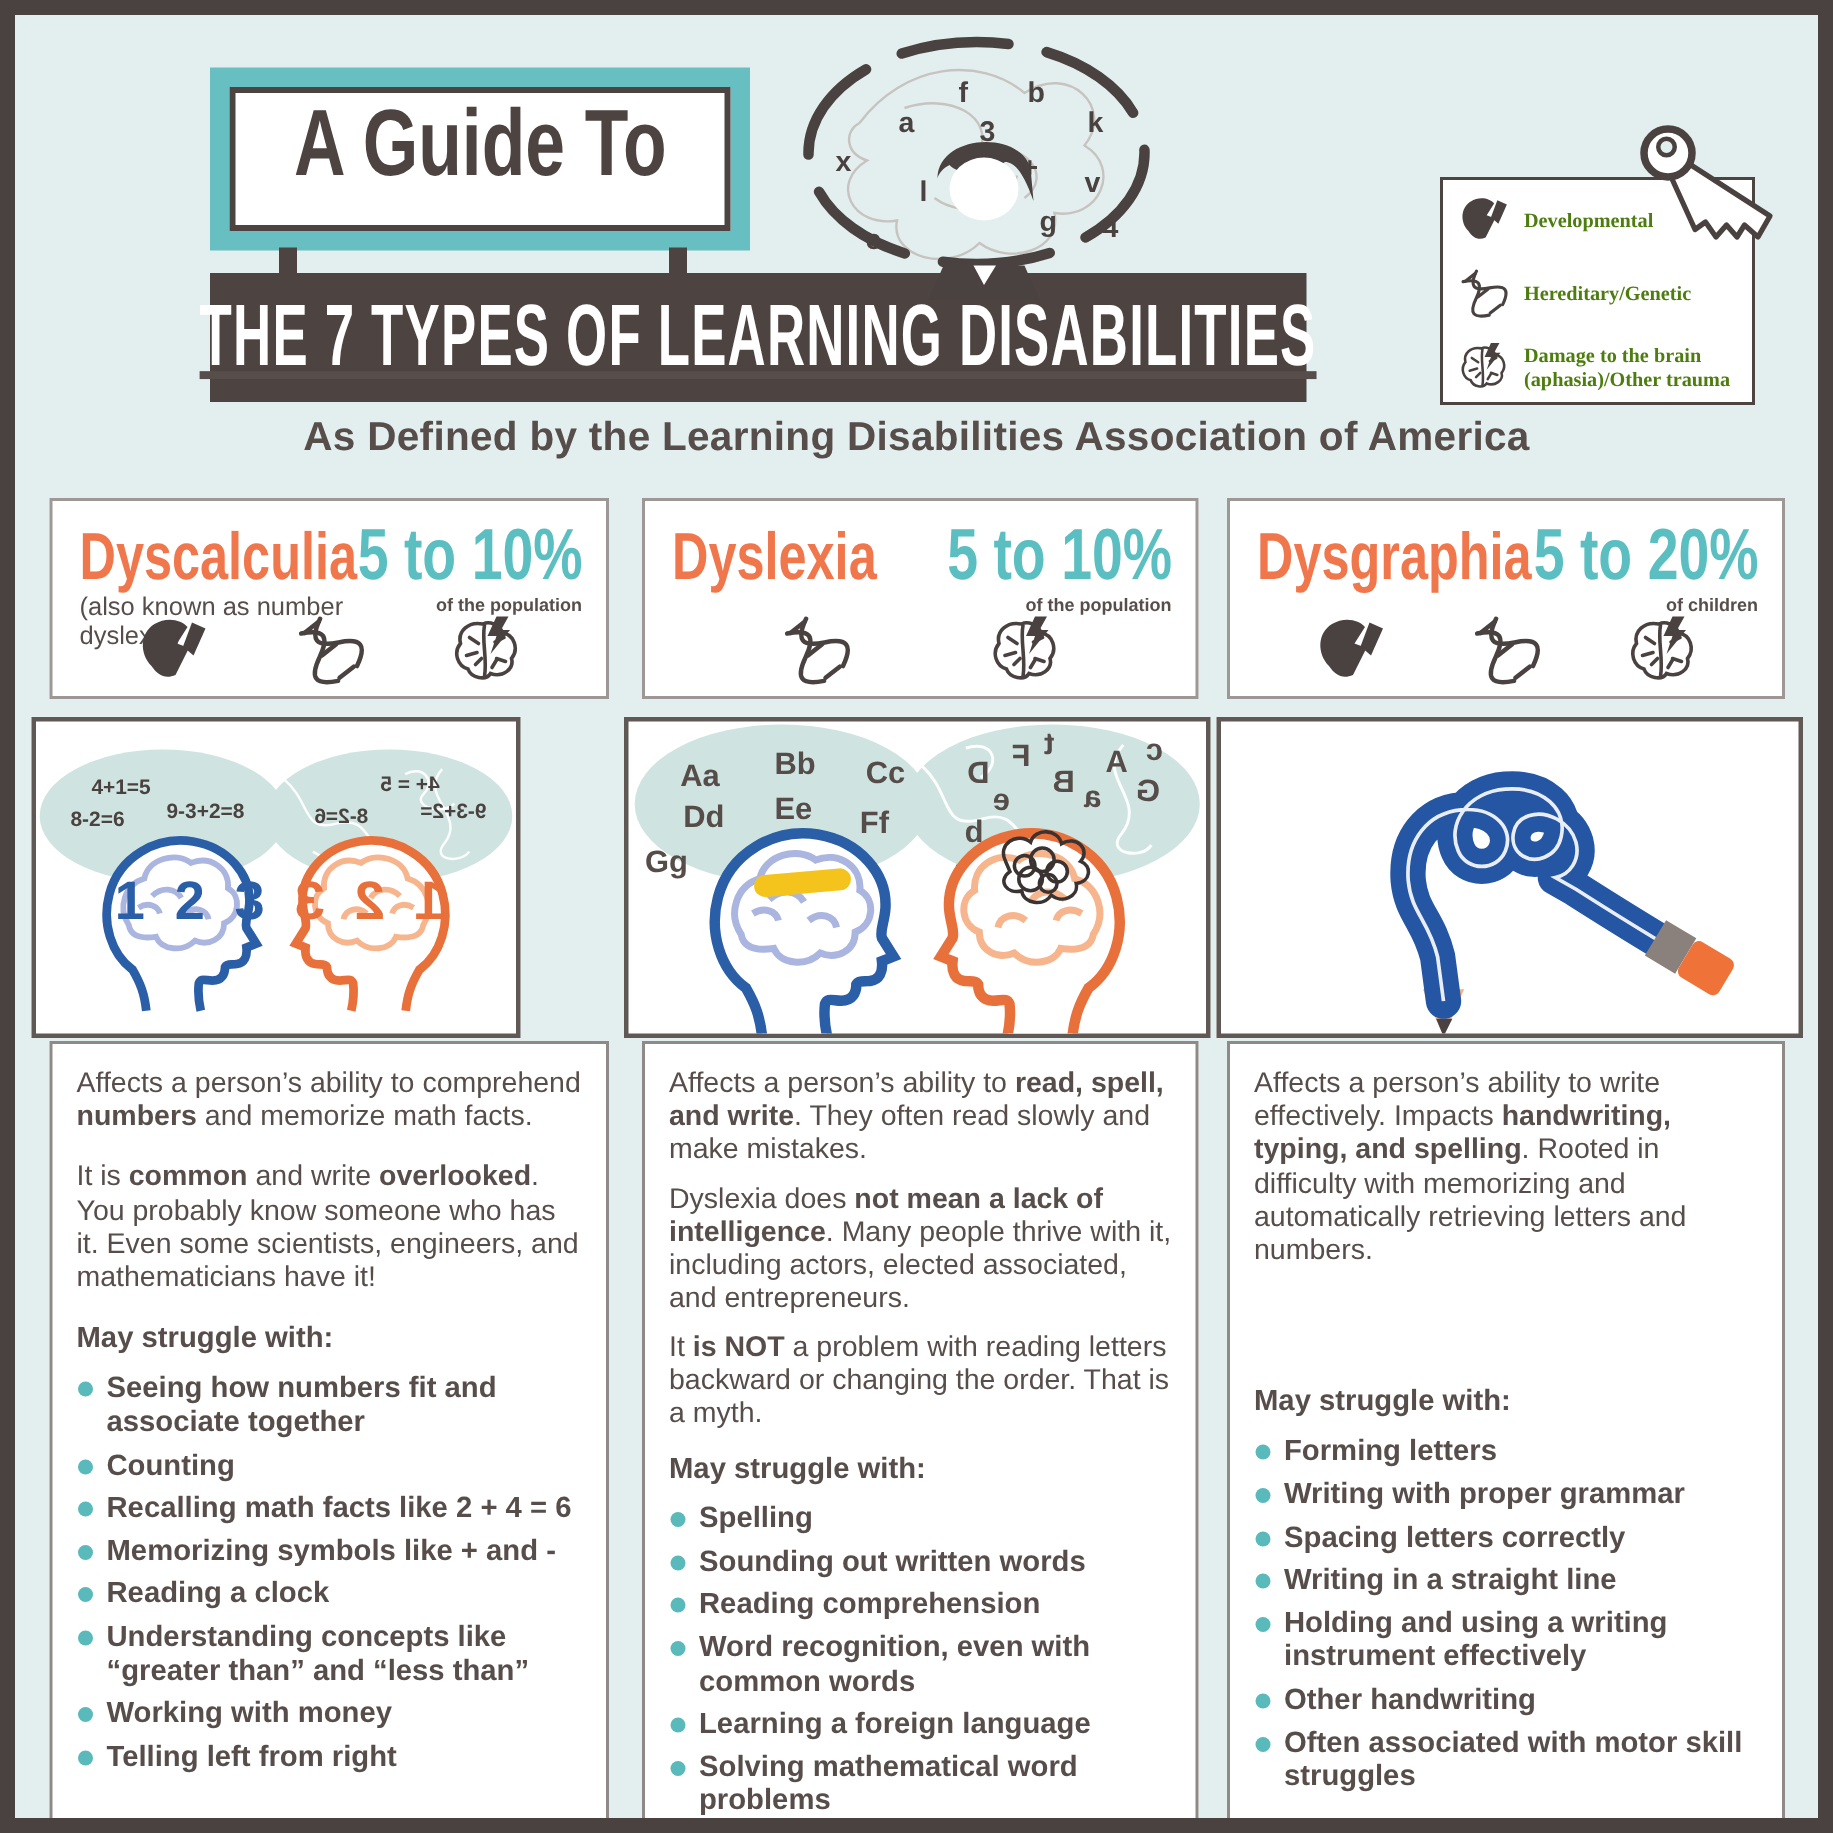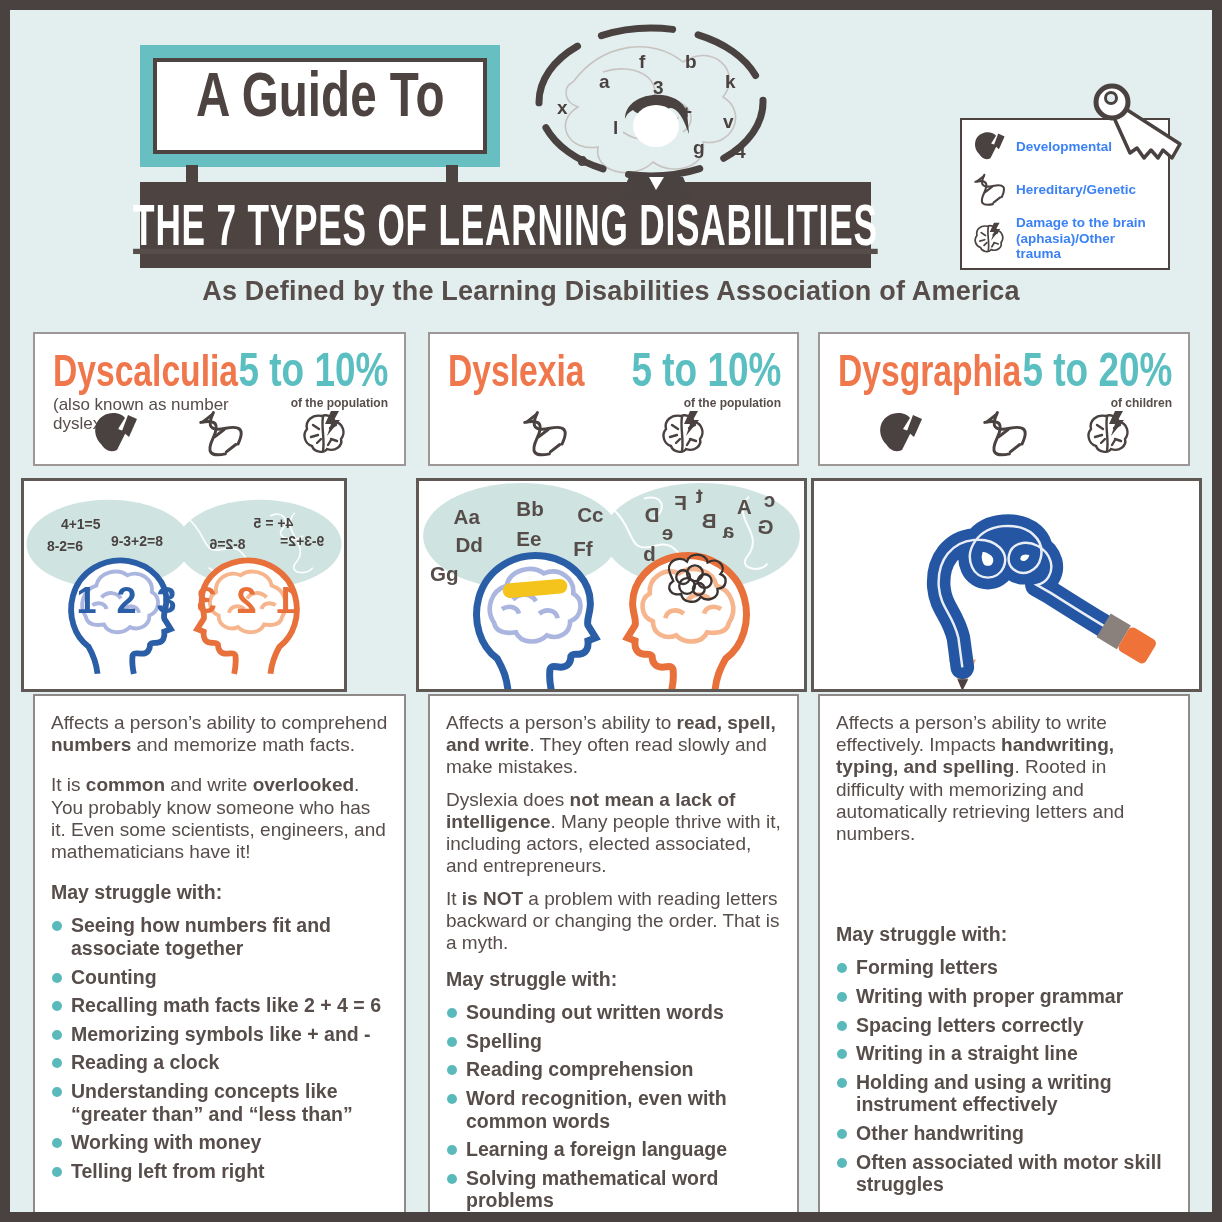--- a/index.html
+++ b/index.html
@@ -20,21 +20,21 @@
         transform:scale(.8,1.32);white-space:nowrap;letter-spacing:1px;}
   .boy{position:absolute;left:523px;top:12px;width:240px;height:178px;z-index:3;}
   .subtitle{position:absolute;left:0;top:266px;width:100%;text-align:center;
         font-size:27px;font-weight:bold;color:#574e4b;letter-spacing:.2px;}
   
   .legend{position:absolute;left:950px;top:108px;width:210px;height:152px;background:#fff;
         border:2px solid #4d4442;z-index:2;padding:10px 8px 6px 10px;box-sizing:border-box;
         display:flex;flex-direction:column;justify-content:space-between;}
   .lrow{display:flex;align-items:center;}
   .licon{width:34px;height:34px;flex-shrink:0;margin-right:10px;}
-  .llabel{font-size:13.5px;font-weight:bold;color:#3b82f6;line-height:1.15;}
+  .llabel{font-size:13.5px;font-weight:bold;color:#4d7c0f;line-height:1.15;font-family:Liberation Serif, serif;}
   .keysvg{position:absolute;left:1078px;top:72px;width:112px;height:90px;z-index:3;}
   
   .hcard{position:absolute;top:322px;height:134px;background:#fff;border:2px solid #9d9795;
         box-sizing:border-box;}
   .h1{left:23px;width:373px;} .h2{left:418px;width:371px;} .h3{left:808px;width:372px;}
   .htitle{position:absolute;left:18px;top:12px;font-size:41px;font-weight:bold;color:#f0764b;
         transform:scale(.82,1.08);transform-origin:left top;white-space:nowrap;}
   .hnote{position:absolute;left:18px;top:62px;width:180px;font-size:17px;line-height:1.1;color:#574e4b;}
   .hstat{position:absolute;right:16px;top:8px;text-align:right;}
   .pct{font-size:42px;font-weight:bold;color:#5bbfc1;transform:scale(.88,1.15);
@@ -350,25 +350,25 @@
       </div>
     </div>
   <div class="tcard t2">
       <p class="body-p"><span>Affects a person’s ability to </span><b>read, spell, and write</b><span>. They often read slowly and make mistakes.</span></p>
       <p class="body-p"><span>Dyslexia does </span><b>not mean a lack of intelligence</b><span>. Many people thrive with it, including actors, elected associated, and entrepreneurs.</span></p>
       <p class="body-p"><span>It </span><b>is NOT</b><span> a problem with reading letters backward or changing the order. That is a myth.</span></p>
       <p class="list-heading">May struggle with:</p>
       <div>
         <div class="li">
           <span class="dot"></span>
+          <span class="litx">Spelling</span>
+        </div>
+        <div class="li">
+          <span class="dot"></span>
           <span class="litx">Sounding out written words</span>
-        </div>
-        <div class="li">
-          <span class="dot"></span>
-          <span class="litx">Spelling</span>
         </div>
         <div class="li">
           <span class="dot"></span>
           <span class="litx">Reading comprehension</span>
         </div>
         <div class="li">
           <span class="dot"></span>
           <span class="litx">Word recognition, even with common words</span>
         </div>
         <div class="li">

